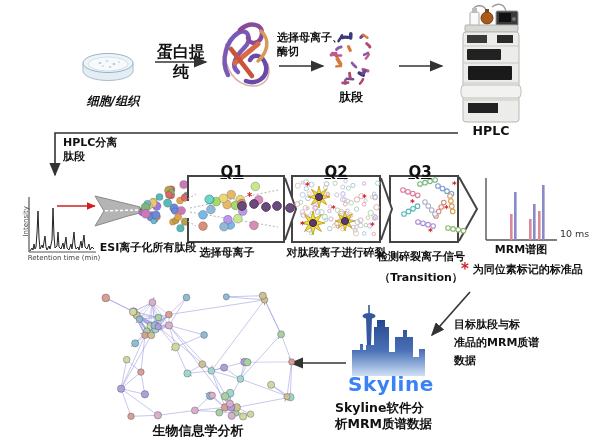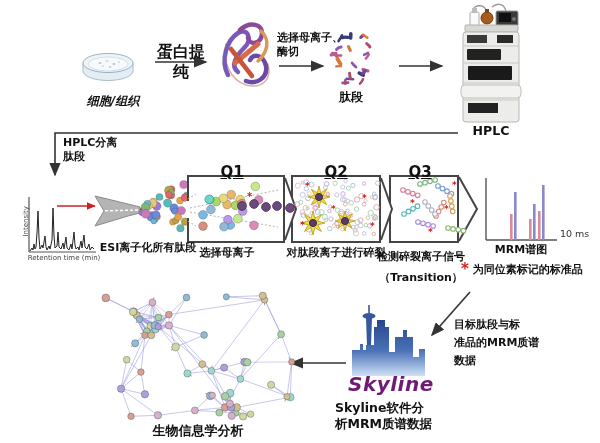--- a/index.html
+++ b/index.html
@@ -662,17 +662,17 @@
   <div class="lbl lbl-ms">10 ms</div>
 
   <div class="note">
     <span class="star">*</span>
     <span class="txt">为同位素标记的标准品</span>
   </div>
 
   <div class="lbl lbl-mrmdata">目标肽段与标
 准品的MRM质谱
 数据</div>
-  <div class="lbl c lbl-skylogo" style="color: #701a75; font-style: italic;">Skyline</div>
+  <div class="lbl c lbl-skylogo" style="color: #3b82f6;">Skyline</div>
   <div class="lbl lbl-skycap">Skyline软件分
 析MRM质谱数据</div>
   <div class="lbl c lbl-bioinf">生物信息学分析</div>
 </div>
 
 </body></html>

